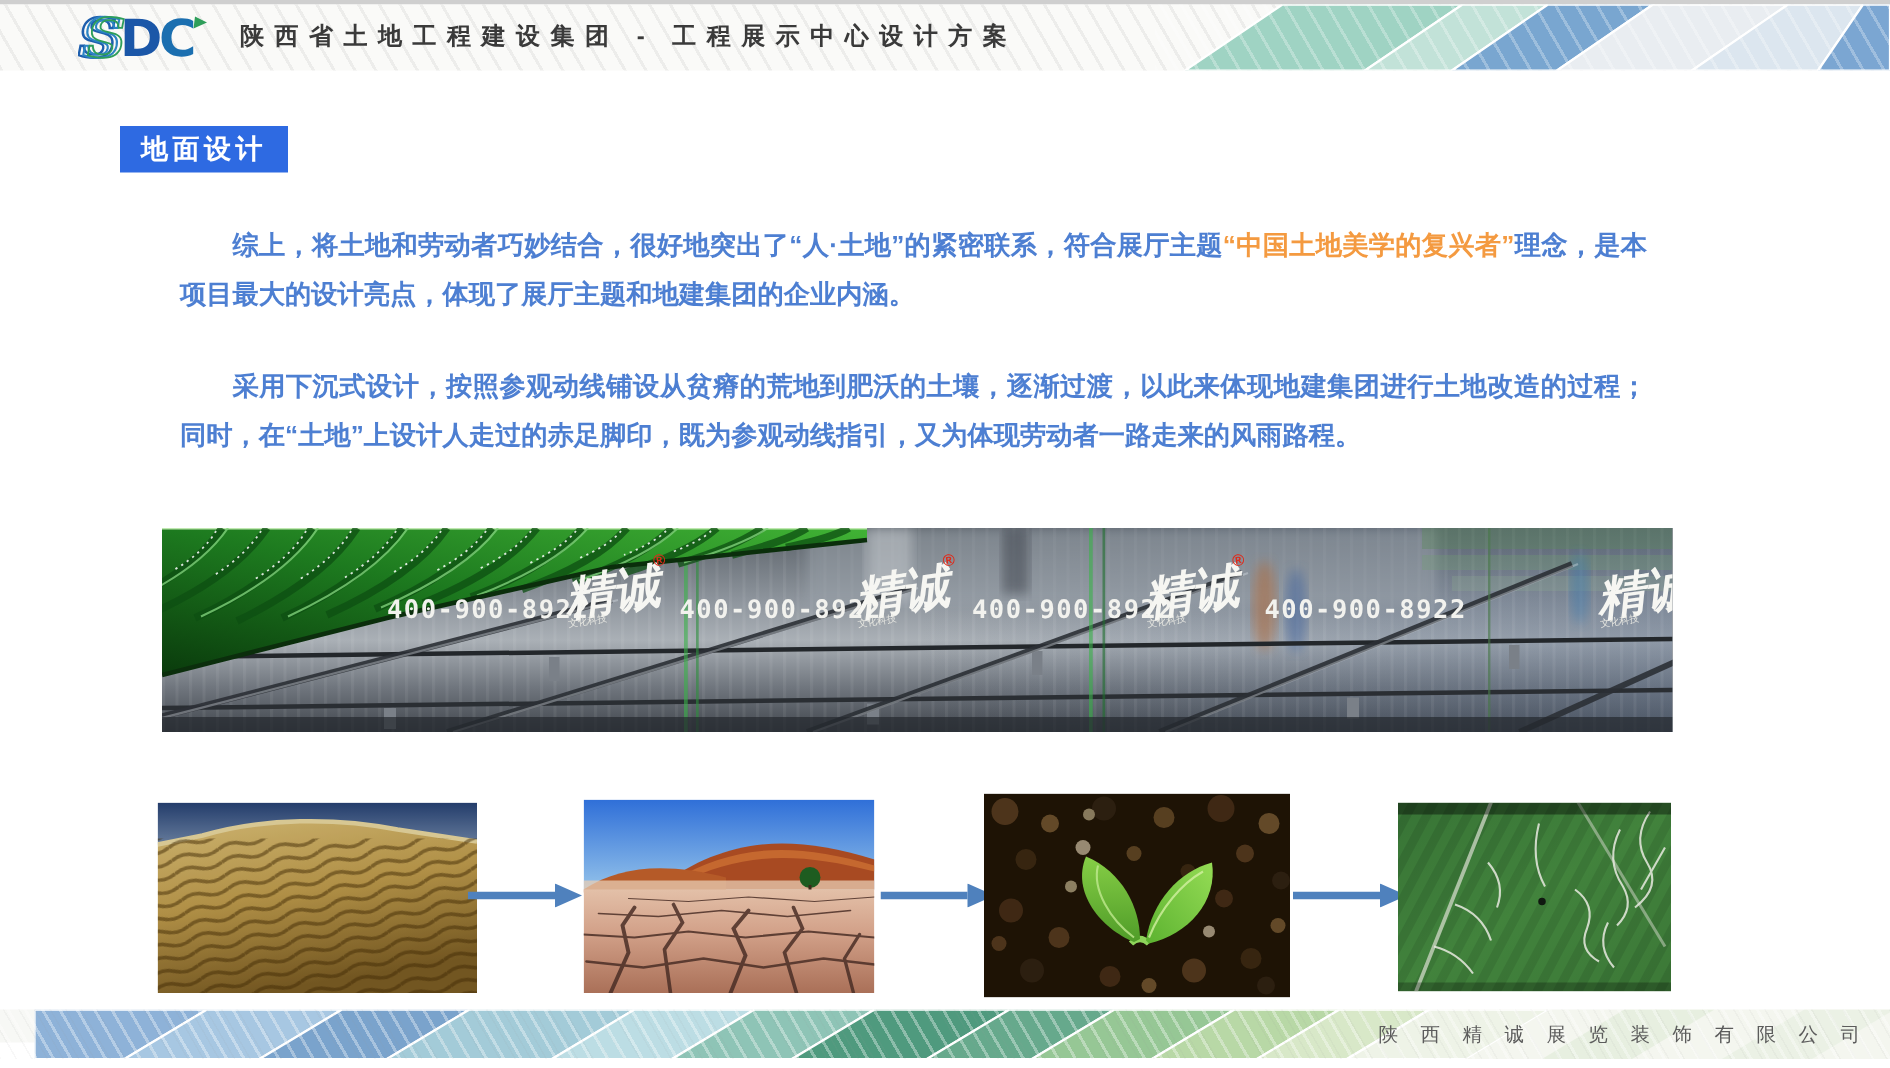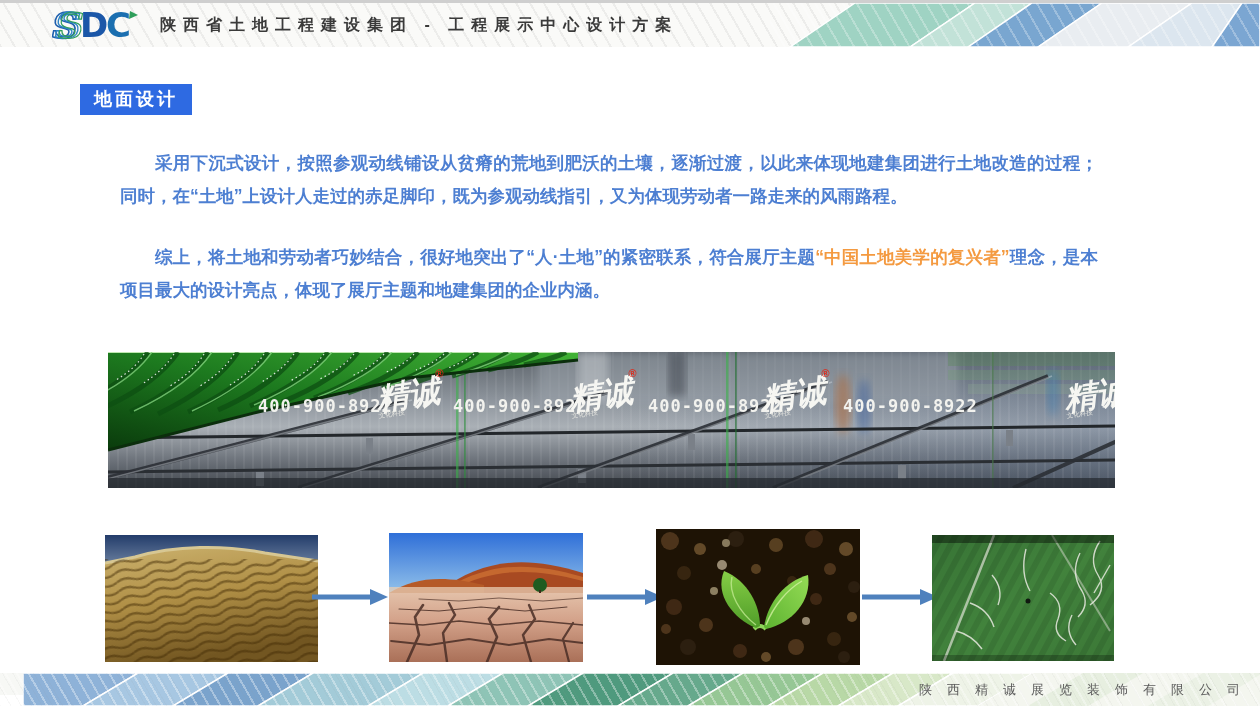--- a/index.html
+++ b/index.html
@@ -80,22 +80,22 @@
       <polygon points="268,44 332,0 422,0 358,44" fill="#e9edf1" stroke="#ffffff" stroke-width="1.5"></polygon>
       <polygon points="358,44 422,0 472,0 442,44" fill="#dce6ef" stroke="#ffffff" stroke-width="1.5"></polygon>
       <polygon points="442,44 472,0 490,0 490,44" fill="#7ba6d2" stroke="#ffffff" stroke-width="1.5"></polygon>
     </svg>
     <div class="header-tris-stripes"></div>
   </div>
 
   <div class="badge">地面设计</div>
 
   <div class="paras">
+    <p><span>综上，将土地和劳动者巧妙结合，很好地突出了“人·土地”的紧密联系，符合展厅主题</span><span class="hl-orange">“中国土地美学的复兴者”</span><span>理念，是本项目最大的设计亮点，体现了展厅主题和地建集团的企业内涵。</span></p>
     <p>采用下沉式设计，按照参观动线铺设从贫瘠的荒地到肥沃的土壤，逐渐过渡，以此来体现地建集团进行土地改造的过程；同时，在“土地”上设计人走过的赤足脚印，既为参观动线指引，又为体现劳动者一路走来的风雨路程。</p>
-    <p><span>综上，将土地和劳动者巧妙结合，很好地突出了“人·土地”的紧密联系，符合展厅主题</span><span class="hl-orange">“中国土地美学的复兴者”</span><span>理念，是本项目最大的设计亮点，体现了展厅主题和地建集团的企业内涵。</span></p>
   </div>
 
   <div class="pano">
     <svg width="1007" height="136" viewBox="0 0 1007 136">
       <defs>
         <linearGradient id="floorG" x1="0" y1="0" x2="0" y2="1">
           <stop offset="0" stop-color="#5a6168"></stop>
             <stop offset="0.35" stop-color="#8d949c"></stop>
           <stop offset="0.55" stop-color="#aab0b6"></stop>
             <stop offset="0.78" stop-color="#70767e"></stop>

